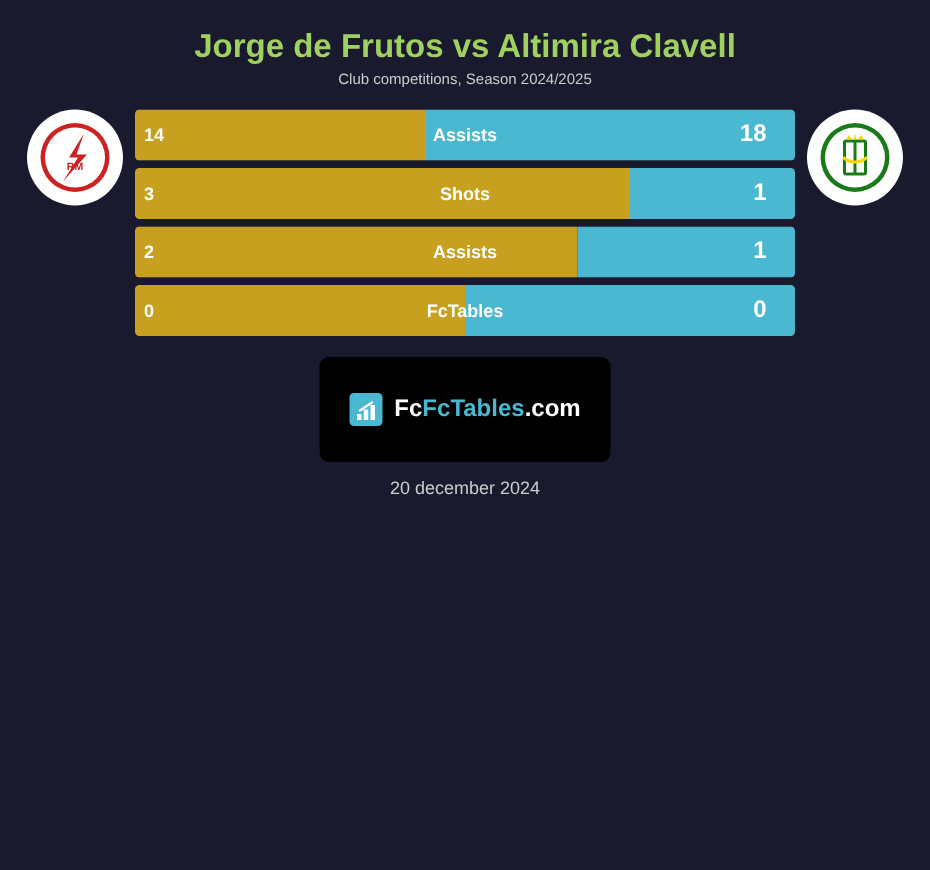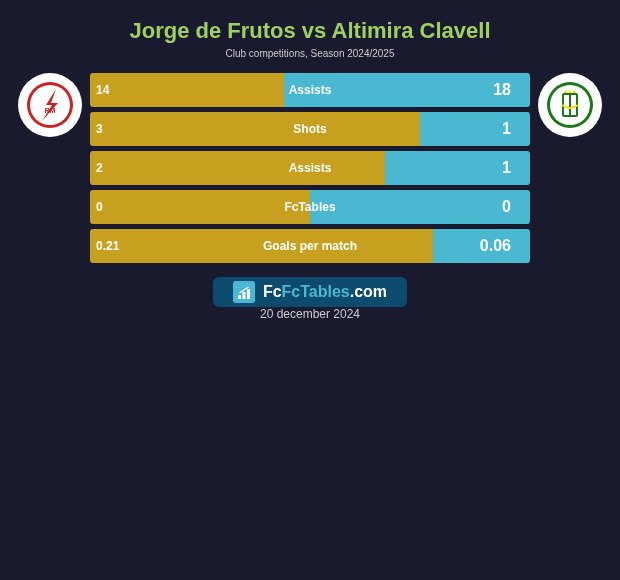--- a/index.html
+++ b/index.html
@@ -110,23 +110,23 @@
     }
     .rayo-logo {
       background: #fff;
     }
     .betis-logo {
       background: #fff;
     }
     
     .fctables-banner {
       margin-top: 14px;
-      background: #0c4a6e;
+      background: #000000;
       border-radius: 6px;
-      padding: 4px 20px;
+      padding: 24px 20px;
       display: flex;
       align-items: center;
       gap: 8px;
     }
     .fctables-icon {
       width: 22px;
       height: 22px;
       background: #4ab8d0;
       border-radius: 3px;
       display: flex;
@@ -138,20 +138,21 @@
       color: #fff;
       font-size: 16px;
       font-weight: bold;
     }
     .fctables-text span {
       color: #4ab8d0;
     }
     .date-text {
       color: #cccccc;
       font-size: 12px;
+      margin-top: 10px;
       text-align: left;
     }
     
     .rayo-svg {
       width: 52px;
       height: 52px;
     }
     .betis-svg {
       width: 52px;
       height: 52px;
@@ -201,27 +202,20 @@
         <div class="stat-val-left">2</div>
         <div class="stat-label">Assists</div>
         <div class="stat-val-right">1</div>
       </div>
       <div class="stat-row">
         <div class="stat-bar-left" style="width: 50%; background: rgb(200, 160, 32);"></div>
         <div class="stat-bar-right" style="width: 50%; background: rgb(74, 184, 208);"></div>
         <div class="stat-val-left">0</div>
         <div class="stat-label">FcTables</div>
         <div class="stat-val-right">0</div>
-      </div>
-      <div class="stat-row">
-        <div class="stat-bar-left" style="width: 78%; background: rgb(200, 160, 32);"></div>
-        <div class="stat-bar-right" style="width: 22%; background: rgb(74, 184, 208);"></div>
-        <div class="stat-val-left">0.21</div>
-        <div class="stat-label">Goals per match</div>
-        <div class="stat-val-right">0.06</div>
       </div>
     </div>
 
   <div class="logo-right">
     <div class="logo-circle betis-logo">
       <svg class="betis-svg" viewBox="0 0 52 52" xmlns="http://www.w3.org/2000/svg">
         <circle cx="26" cy="26" r="26" fill="#ffffff"></circle>
         <circle cx="26" cy="26" r="23" fill="#1a7a1a"></circle>
         <circle cx="26" cy="26" r="20" fill="#ffffff"></circle>
 

